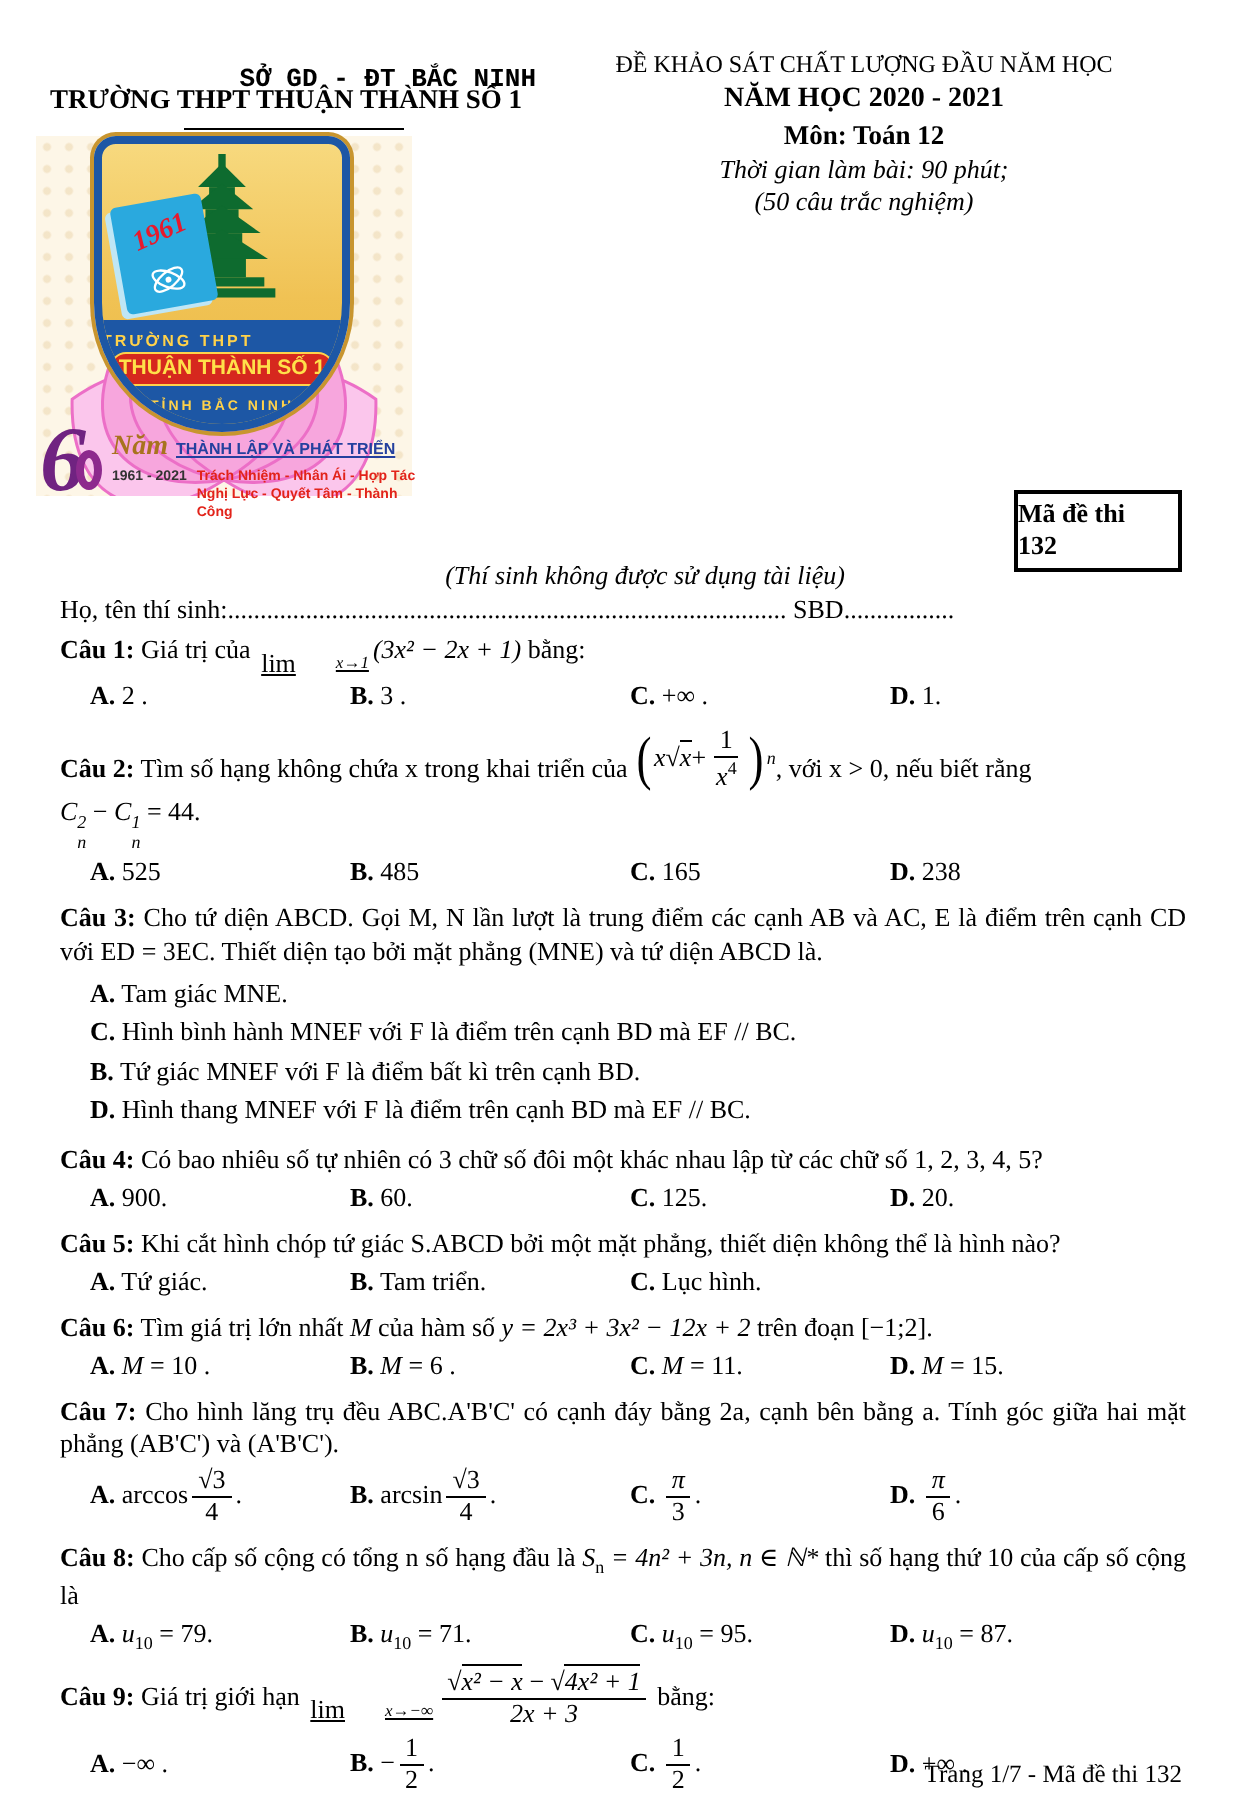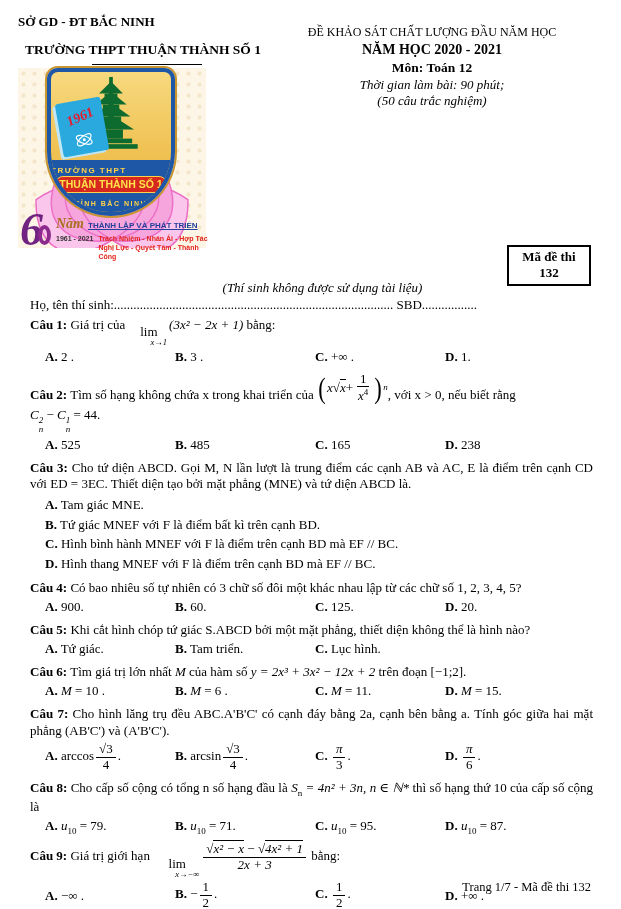--- a/index.html
+++ b/index.html
@@ -5,21 +5,21 @@
   * { margin:0; padding:0; box-sizing:border-box; }
   html,body { width:621px; height:909px; }
   body {
     font-family:"Liberation Serif","DejaVu Serif",serif;
     background:#ffffff; color:#000; position:relative;
     font-size:13px; overflow:hidden;
   }
   .abs { position:absolute; }
 
   
-  .hl1 { top:14px; left:18px; width:250px; text-align:left; font-weight:bold; font-size:13px; }
+  .hl1 { top:32px; left:18px; width:250px; text-align:right; font-weight:bold; font-size:13px;font-family:Liberation Mono, monospace; }
   .hl2 { top:42px; left:18px; width:250px; text-align:center; font-weight:bold; font-size:13.5px; }
   .hl-line { top:64px; left:92px; width:110px; border-top:1.6px solid #000; height:0; }
   .hr1 { top:25px; left:262px; width:340px; text-align:center; font-weight:normal; font-size:12px; }
   .hr2 { top:42px; left:262px; width:340px; text-align:center; font-weight:bold; font-size:14px; }
   .hr3 { top:60px; left:262px; width:340px; text-align:center; font-weight:bold; font-size:13.5px; }
   .hr4 { top:77px; left:262px; width:340px; text-align:center; font-style:italic; font-size:13px; }
   .hr5 { top:93px; left:262px; width:340px; text-align:center; font-style:italic; font-size:13px; }
 
   
   .logo { top:68px; left:18px; width:188px; height:180px;
@@ -52,38 +52,38 @@
   .row1 { display:flex; align-items:baseline; }
   .nam { font-weight:bold; font-style:italic; font-size:14px; color:#a8731e; margin-right:4px; }
   .anniv-title { font-family:"Liberation Sans",sans-serif; font-weight:bold; font-size:8px;
     color:#24409e; text-decoration:underline; }
   .row2 { display:flex; margin-top:2px; }
   .years { font-family:"Liberation Sans",sans-serif; font-weight:bold; font-size:7px; line-height:9px;
     color:#333; margin-right:5px; white-space:nowrap; }
   .mottos { font-family:"Liberation Sans",sans-serif; font-weight:bold; font-size:7px; line-height:9px; color:#e2231a; }
 
   
-  .exam-code-box { top:245px; right:30px; width:84px; border:2px solid #000; text-align:center;
+  .exam-code-box { top:245px; right:30px; width:84px; border:2px solid #000; text-align:left;
     font-weight:bold; font-size:13px; line-height:1.25; padding:2px 0; background:#fff; }
   .instruction { top:280px; left:0; width:621px; text-align:center; font-style:italic;margin-left:12px; }
   .student-line { top:297px; left:30px; width:562px; white-space:nowrap; overflow:hidden; }
 
   
   .questions { top:317px; left:30px; width:563px; }
   .q { margin-bottom:7px; }
   .stem { text-align:justify; margin-bottom:2px; line-height:1.3; }
   .qnum { font-weight:bold; }
   .opts4 { display:grid; grid-template-columns:130px 140px 130px 1fr; padding-left:15px; margin-top:2px; align-items:center; }
   .opt b { font-weight:bold; }
   .optline { padding-left:15px; line-height:1.5; }
   .mx { font-style:italic; }
 
   
-  .lim-wrap { display:inline-flex; flex-direction:column; align-items:center; vertical-align:-7px;
-    line-height:1; margin:0 2px; }
+  .lim-wrap { display:inline-flex; align-items:center; vertical-align:-7px;
+    line-height:1; margin:0 2px;text-decoration:underline; }
   .lim-main { font-size:13px; }
   .lim-sub { font-size:8.5px; font-style:italic;margin-left:20px; }
   .frac { display:inline-flex; flex-direction:column; align-items:center; vertical-align:middle;
     margin:0 2px; line-height:1.15; text-align:center; }
   .frac .fn { border-bottom:1px solid #000; padding:0 3px; }
   .frac .fd { padding:0 3px; }
   .sqrtv { white-space:nowrap; }
   .sqrtv .rad { border-top:1px solid #000; font-style:italic; }
   .ss { display:inline-flex; flex-direction:column; line-height:1; vertical-align:-4px;
     font-size:9px; font-style:italic; }
@@ -219,22 +219,22 @@
       <span class="opt"><b>A.</b> <span>525</span></span>
       <span class="opt"><b>B.</b> <span>485</span></span>
       <span class="opt"><b>C.</b> <span>165</span></span>
       <span class="opt"><b>D.</b> <span>238</span></span>
     </div>
   </div>
 
   <div class="q">
     <p class="stem"><b class="qnum">Câu 3:</b> <span>Cho tứ diện ABCD. Gọi M, N lần lượt là trung điểm các cạnh AB và AC, E là điểm trên cạnh CD với ED = 3EC. Thiết diện tạo bởi mặt phẳng (MNE) và tứ diện ABCD là.</span></p>
     <p class="optline"><b>A.</b> <span>Tam giác MNE.</span></p>
+    <p class="optline"><b>C.</b> <span>Hình bình hành MNEF với F là điểm trên cạnh BD mà EF // BC.</span></p>
     <p class="optline"><b>B.</b> <span>Tứ giác MNEF với F là điểm bất kì trên cạnh BD.</span></p>
-    <p class="optline"><b>C.</b> <span>Hình bình hành MNEF với F là điểm trên cạnh BD mà EF // BC.</span></p>
     <p class="optline"><b>D.</b> <span>Hình thang MNEF với F là điểm trên cạnh BD mà EF // BC.</span></p>
   </div>
 
   <div class="q">
     <p class="stem"><b class="qnum">Câu 4:</b> <span>Có bao nhiêu số tự nhiên có 3 chữ số đôi một khác nhau lập từ các chữ số 1, 2, 3, 4, 5?</span></p>
     <div class="opts4">
       <span class="opt"><b>A.</b> <span>900.</span></span>
       <span class="opt"><b>B.</b> <span>60.</span></span>
       <span class="opt"><b>C.</b> <span>125.</span></span>
       <span class="opt"><b>D.</b> <span>20.</span></span>

